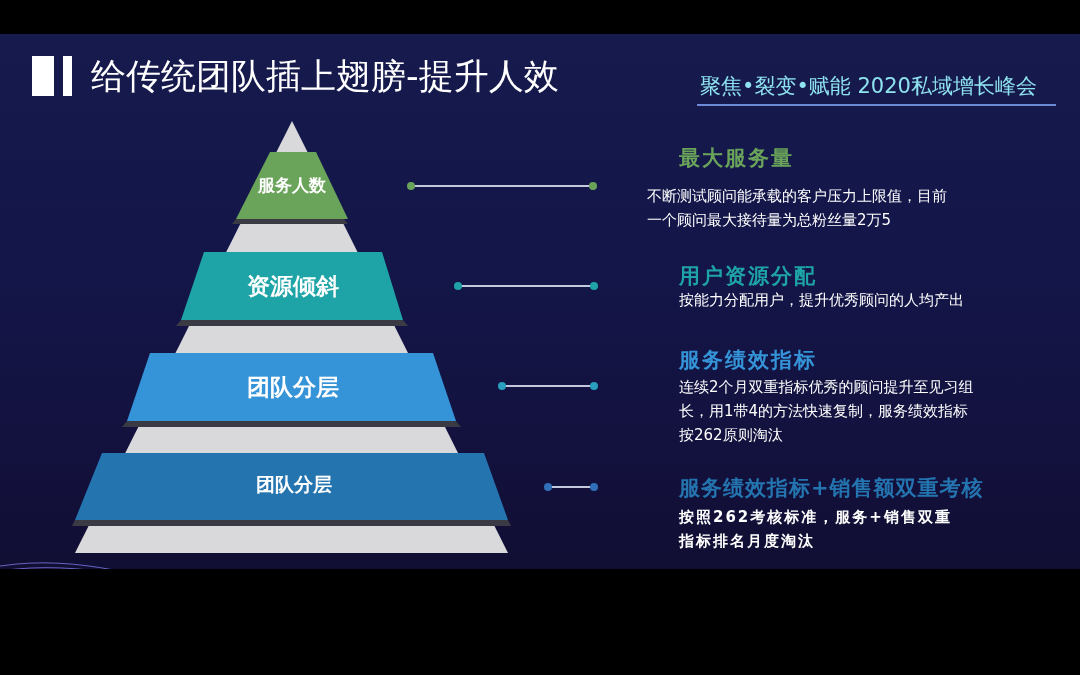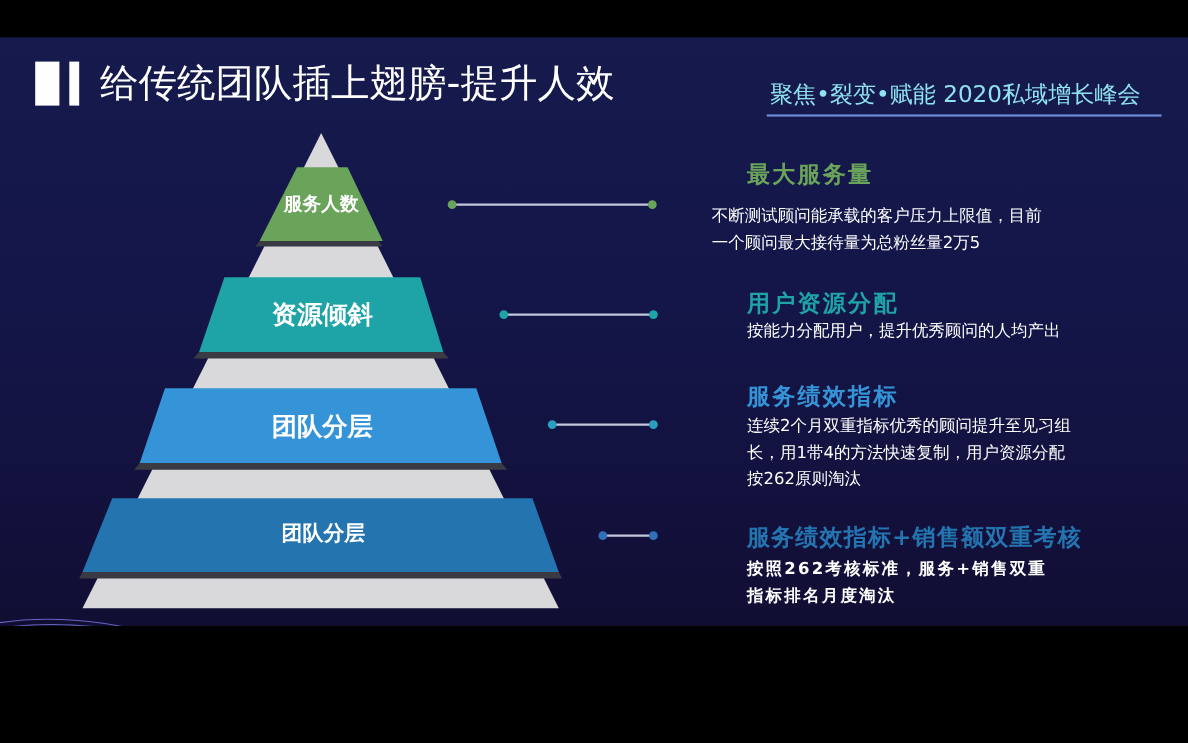--- a/index.html
+++ b/index.html
@@ -118,21 +118,21 @@
   </div>
 
   <div class="sec-title" style="left:679px; top:216px; font-size:21px; color:#1ea4a6; letter-spacing:2px;margin-top:12px;">用户资源分配</div>
   <div class="sec-body" style="left:679px; top:254px;">
     <div>按能力分配用户，提升优秀顾问的人均产出</div>
   </div>
 
   <div class="sec-title" style="left:679px; top:312px; font-size:21px; color:#3594d8; letter-spacing:2px;">服务绩效指标</div>
   <div class="sec-body" style="left:679px; top:341px;">
     <div>连续2个月双重指标优秀的顾问提升至见习组</div>
-    <div>长，用1带4的方法快速复制，用户资源分配</div>
+    <div>长，用1带4的方法快速复制，服务绩效指标</div>
     <div>按262原则淘汰</div>
   </div>
 
   <div class="sec-title" style="left:679px; top:440px; font-size:21px; color:#2474b0; letter-spacing:1px;">服务绩效指标+销售额双重考核</div>
   <div class="sec-body" style="left:679px; top:471px; font-weight:bold; letter-spacing:2px;">
     <div>按照262考核标准，服务+销售双重</div>
     <div>指标排名月度淘汰</div>
   </div>
 </div>
 

